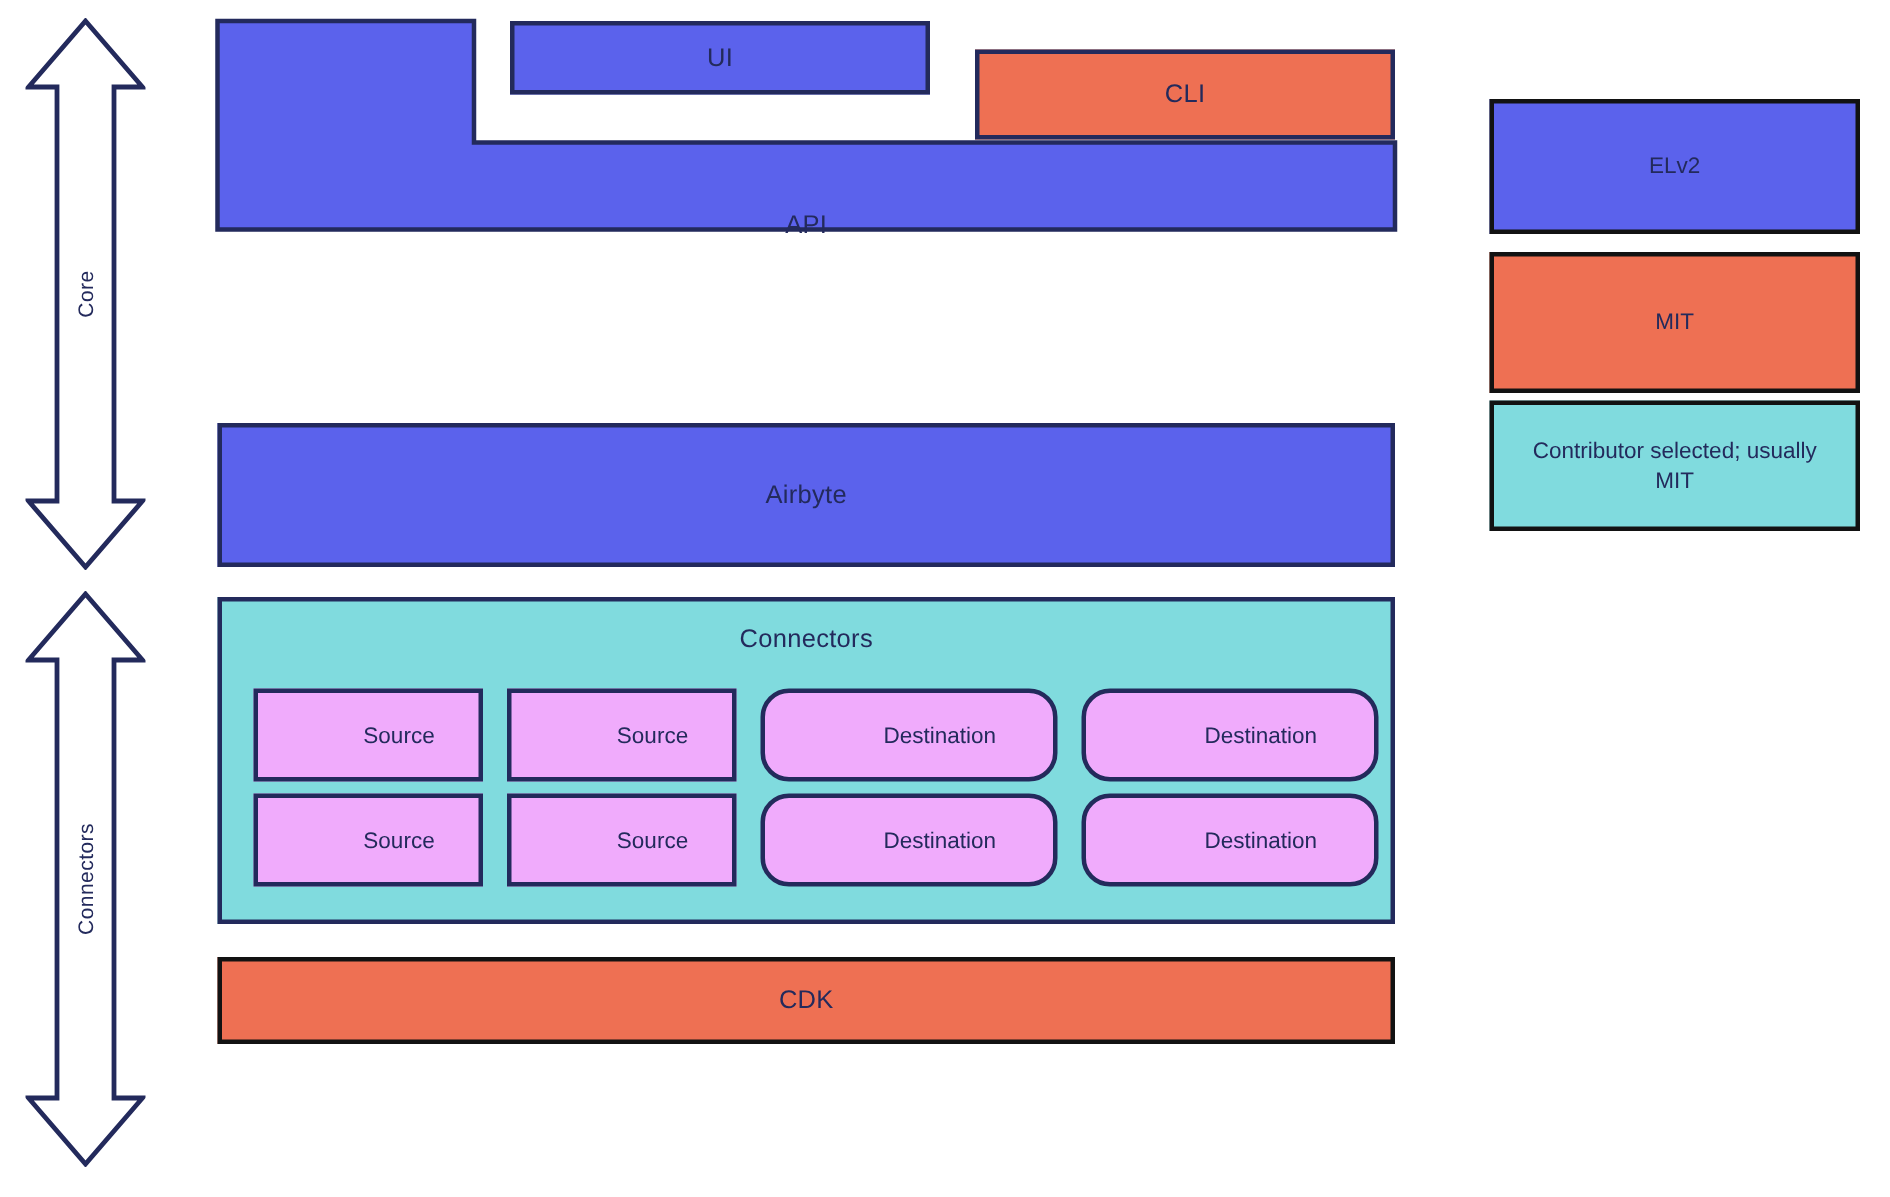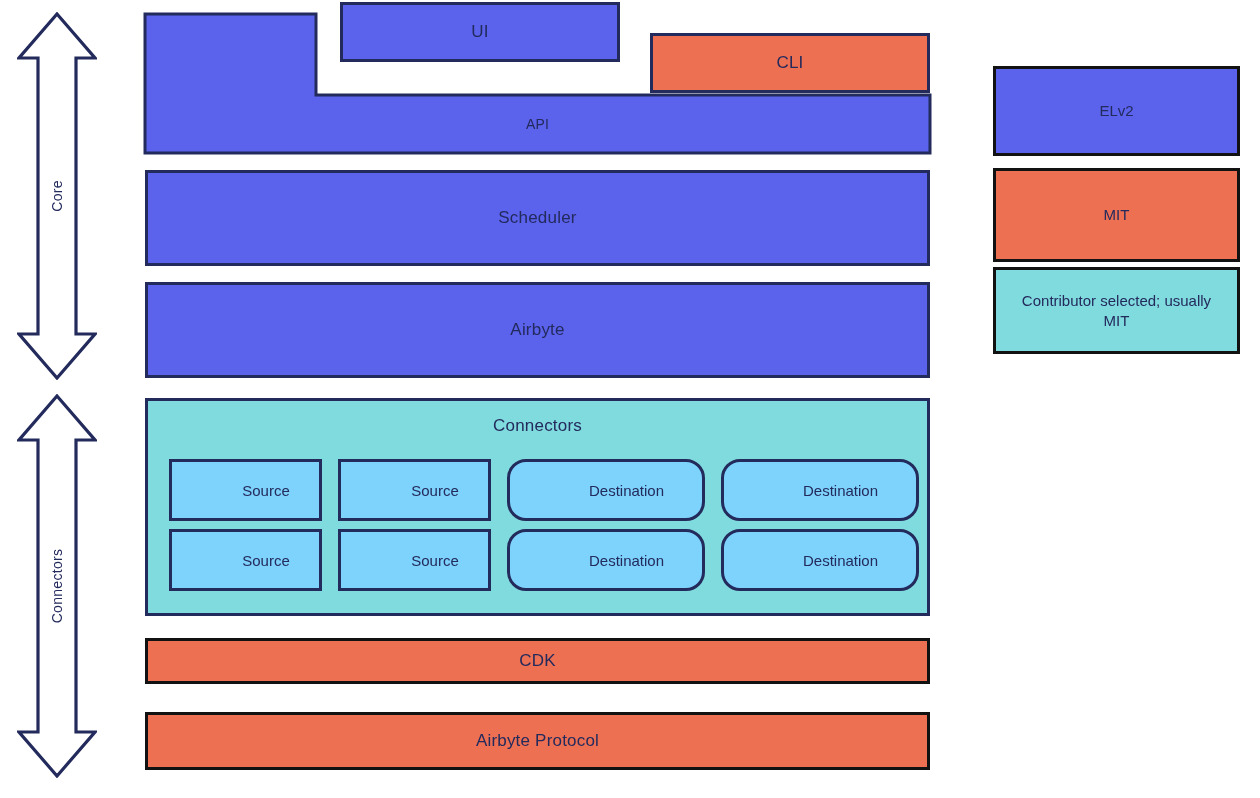--- a/index.html
+++ b/index.html
@@ -17,31 +17,31 @@
     border:3px solid #232a5c;
     font-size:17px;font-weight:500;color:#232a5c;
     letter-spacing:.2px;
   }
   .blue{background:#5b62ec;}
   .orange{background:#ee7053;}
   .teal{background:#80dbde;}
   .black-border{border-color:#121212;}
   .api-label{
     display:flex;align-items:center;justify-content:center;
-    font-size:14px;font-weight:500;color:#232a5c;letter-spacing:.2px;
+    font-size:17px;font-weight:500;color:#232a5c;letter-spacing:.2px;margin-top:26px;
   }
   .connectors-box{border:3px solid #232a5c;}
   .connectors-title{
     text-align:center;padding-top:15px;
     font-size:17px;font-weight:500;color:#232a5c;letter-spacing:.2px;
   }
   .cell-row{position:absolute;left:21px;display:flex;gap:16px;}
   .cell{
     box-sizing:border-box;height:62px;
-    border:3px solid #232a5c;background:#7dd3fc;
+    border:3px solid #232a5c;background:#f0abfc;
     display:flex;align-items:center;justify-content:center;
     font-size:15px;font-weight:500;color:#232a5c;padding-left:41px;
   }
   .cell.w-src{width:153px;}
   .cell.w-dst{width:198px;border-radius:19px;}
   .arrow-label{
     position:absolute;
     transform:translate(-50%,-50%) rotate(-90deg);
     transform-origin:center;
     font-size:14px;font-weight:500;color:#232a5c;
@@ -68,45 +68,43 @@
   <svg class="abs" style="left:17px;top:394px;" width="80" height="384" viewBox="0 0 80 384">
     <polygon points="40,2 78,46 59,46 59,338 78,338 40,382 2,338 21,338 21,46 2,46" fill="#ffffff" stroke="#232a5c" stroke-width="3.2" stroke-linejoin="miter"></polygon>
   </svg>
   <div class="arrow-label" style="left:57px;top:586px;">Connectors</div>
 
   <svg class="abs" style="left:143px;top:12px;" width="790" height="144" viewBox="0 0 790 144">
     <path d="M 2 2 L 173 2 L 173 83 L 787 83 L 787 141 L 2 141 Z" fill="#5b62ec" stroke="#232a5c" stroke-width="3" stroke-linejoin="miter"></path>
   </svg>
   <div class="abs api-label" style="left:145px;top:95px;width:785px;height:58px;">API</div>
 
-  <div class="abs block blue" style="left:340px;top:2px;width:280px;height:60px;">UI</div>
+  <div class="abs block blue" style="left:340px;top:14px;width:280px;height:49px;">UI</div>
 
   <div class="abs block orange" style="left:650px;top:14px;width:280px;height:60px;margin-top:19px;">CLI</div>
 
-  <div class="abs block blue" style="left:145px;top:170px;width:785px;height:96px;">Scheduler</div>
 
   <div class="abs block blue" style="left:145px;top:282px;width:785px;height:96px;">Airbyte</div>
 
   <div class="abs teal connectors-box" style="left:145px;top:398px;width:785px;height:218px;">
     <div class="connectors-title">Connectors</div>
     <div class="cell-row" style="top:58px;">
       <div class="cell w-src">Source</div>
       <div class="cell w-src">Source</div>
       <div class="cell w-dst">Destination</div>
       <div class="cell w-dst">Destination</div>
     </div>
     <div class="cell-row" style="top:128px;">
       <div class="cell w-src">Source</div>
       <div class="cell w-src">Source</div>
       <div class="cell w-dst">Destination</div>
       <div class="cell w-dst">Destination</div>
     </div>
   </div>
 
-  <div class="abs block orange black-border" style="left:145px;top:638px;width:785px;height:46px;">CDK</div>
+  <div class="abs block orange black-border" style="left:145px;top:638px;width:785px;height:58px;">CDK</div>
 
-  <div class="abs block orange black-border" style="left:145px;top:712px;width:785px;height:58px;">Airbyte Protocol</div>
 
   <div class="abs legend-item blue" style="top:66px;height:90px;">ELv2</div>
   <div class="abs legend-item orange" style="top:168px;height:94px;">MIT</div>
   <div class="abs legend-item teal" style="top:267px;height:87px;">Contributor selected; usually MIT</div>
 
 </div>
 
 </body></html>

